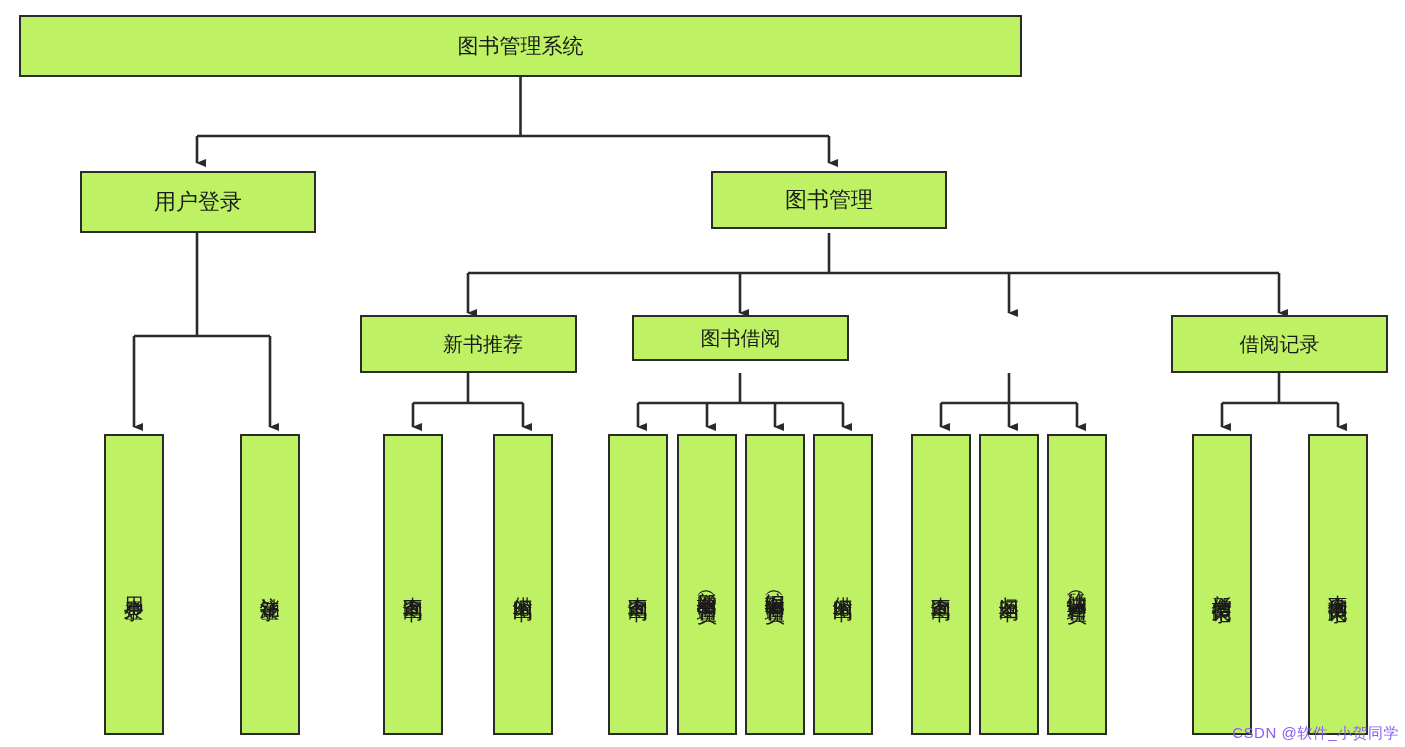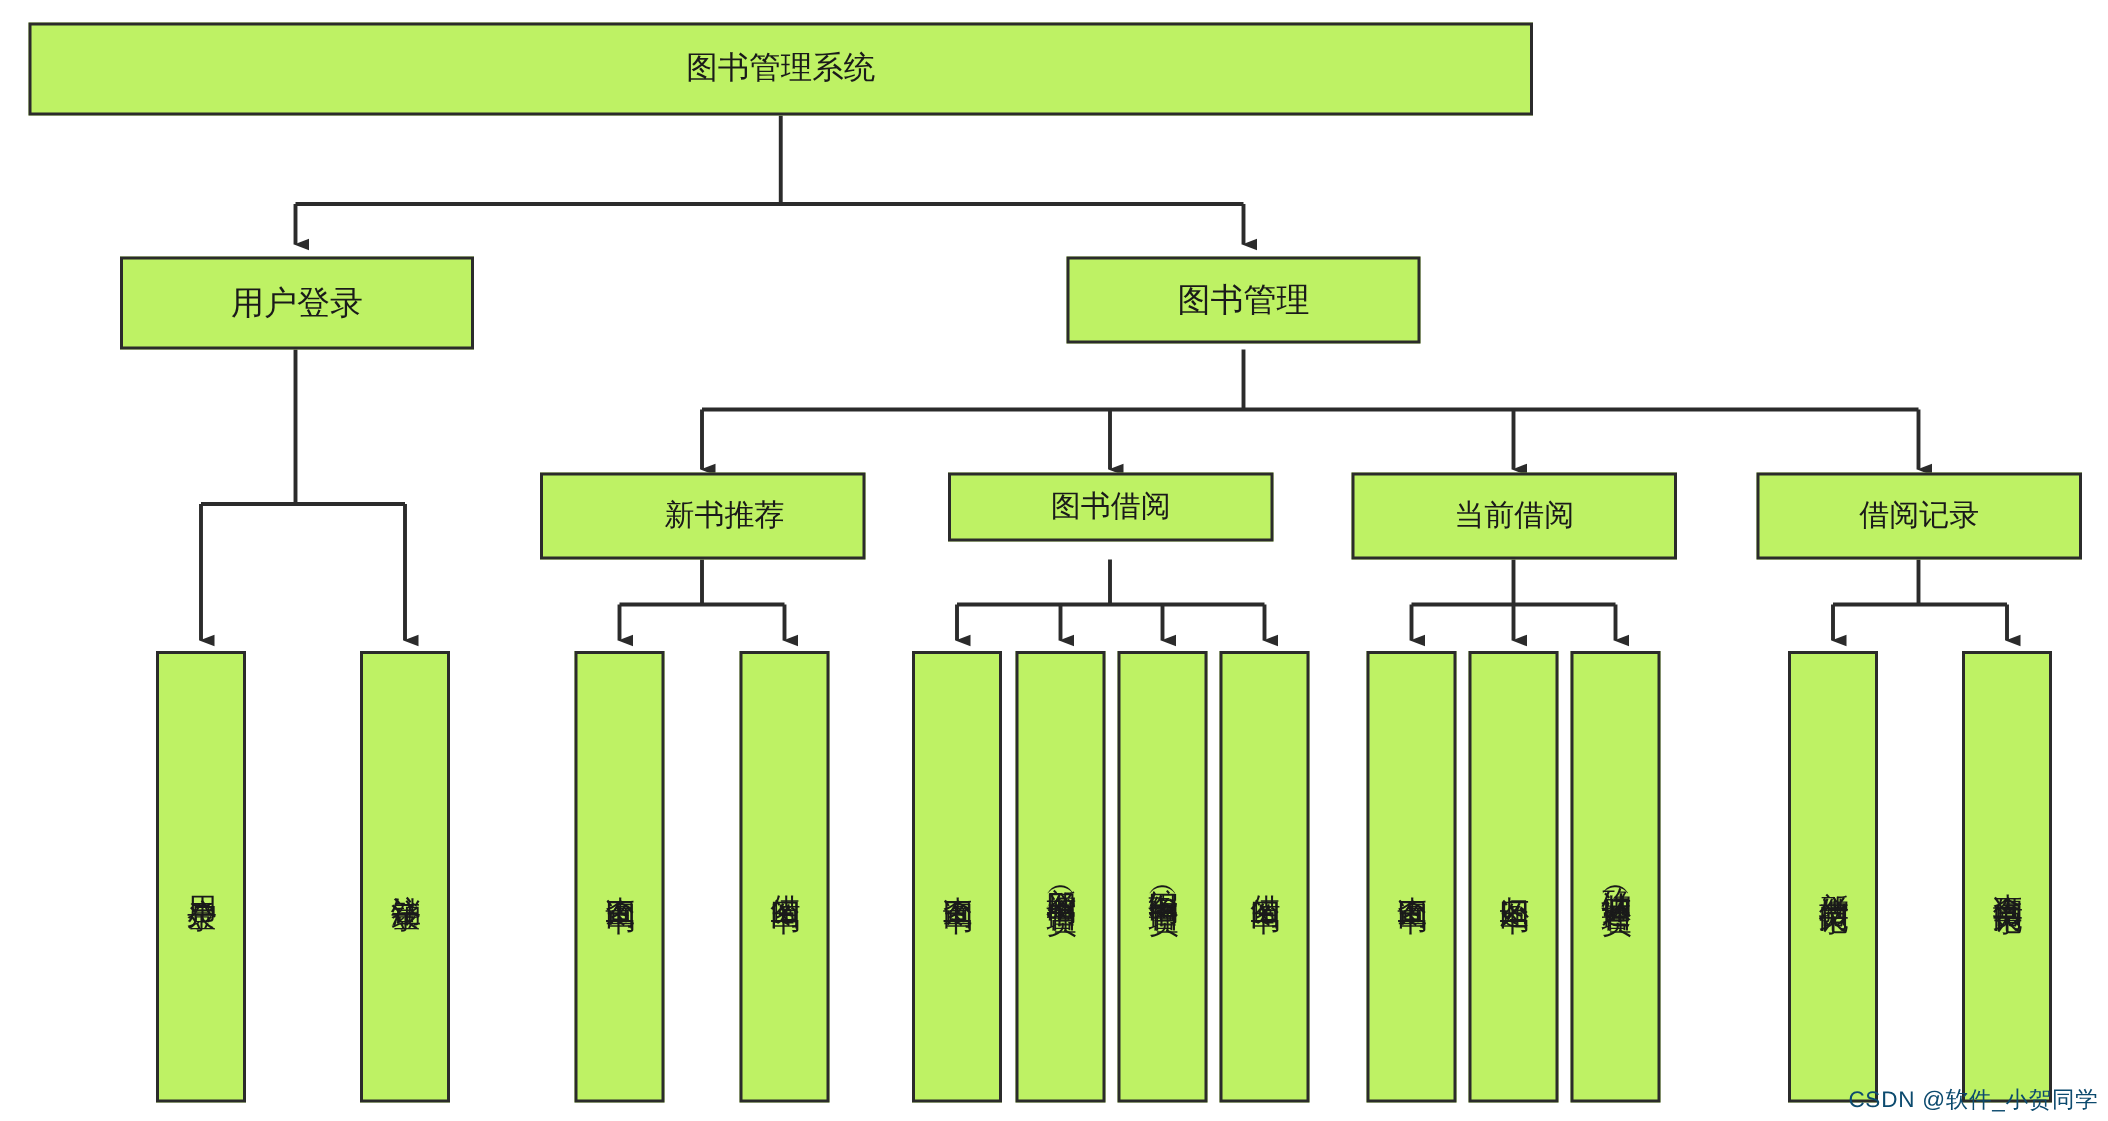--- a/index.html
+++ b/index.html
@@ -9,21 +9,21 @@
   .node{position:absolute;box-sizing:border-box;background:#bef264;border:2px solid #2b2b2b;
         display:flex;align-items:center;justify-content:center;overflow:hidden;}
   .node .lbl{color:#1a1a1a;line-height:1.12;text-align:center;white-space:nowrap;}
   .node.h .lbl{font-size:21px;}
   .node.lvl1 .lbl{font-size:22px;}
   .node.lvl2 .lbl{font-size:20px;}
   .node.lvl3 .lbl{font-size:20px;}
   .node.vert{align-items:center;justify-content:center;}
   .node.vert .lbl{writing-mode:vertical-rl;text-orientation:upright;
         letter-spacing:2px;font-size:20px;white-space:nowrap;}
-  #watermark{position:absolute;right:6px;bottom:4px;font-size:15px;color:#0c4a6e;
+  #watermark{position:absolute;right:6px;bottom:4px;font-size:15px;color:#8b5cf6;
         letter-spacing:.5px;user-select:none;}
 </style>
 </head>
 <body>
 
 <div id="diagram-root">
 
   <svg id="edges" viewBox="0 0 1405 747" xmlns="http://www.w3.org/2000/svg">
     <defs>
       <marker id="arrow" markerWidth="9" markerHeight="10" refX="4.2" refY="9" orient="auto" markerUnits="userSpaceOnUse">
@@ -84,23 +84,20 @@
   <div class="node lvl1" style="left:711px;top:171px;width:236px;height:58px;">
     <span class="lbl">图书管理</span>
   </div>
 
   <div class="node lvl2" style="left:360px;top:315px;width:217px;height:58px;padding-left:29px;">
     <span class="lbl">新书推荐</span>
   </div>
   <div class="node lvl2" style="left:632px;top:315px;width:217px;height:46px;">
     <span class="lbl">图书借阅</span>
   </div>
-  <div class="node lvl2" style="left:901px;top:315px;width:217px;height:58px;">
-    <span class="lbl">当前借阅</span>
-  </div>
   <div class="node lvl2" style="left:1171px;top:315px;width:217px;height:58px;">
     <span class="lbl">借阅记录</span>
   </div>
 
   <div class="node lvl3 vert" style="left:104px;top:434px;width:60px;height:301px;">
     <span class="lbl">用户登录</span>
   </div>
   <div class="node lvl3 vert" style="left:240px;top:434px;width:60px;height:301px;">
     <span class="lbl">注销登录</span>
   </div>

